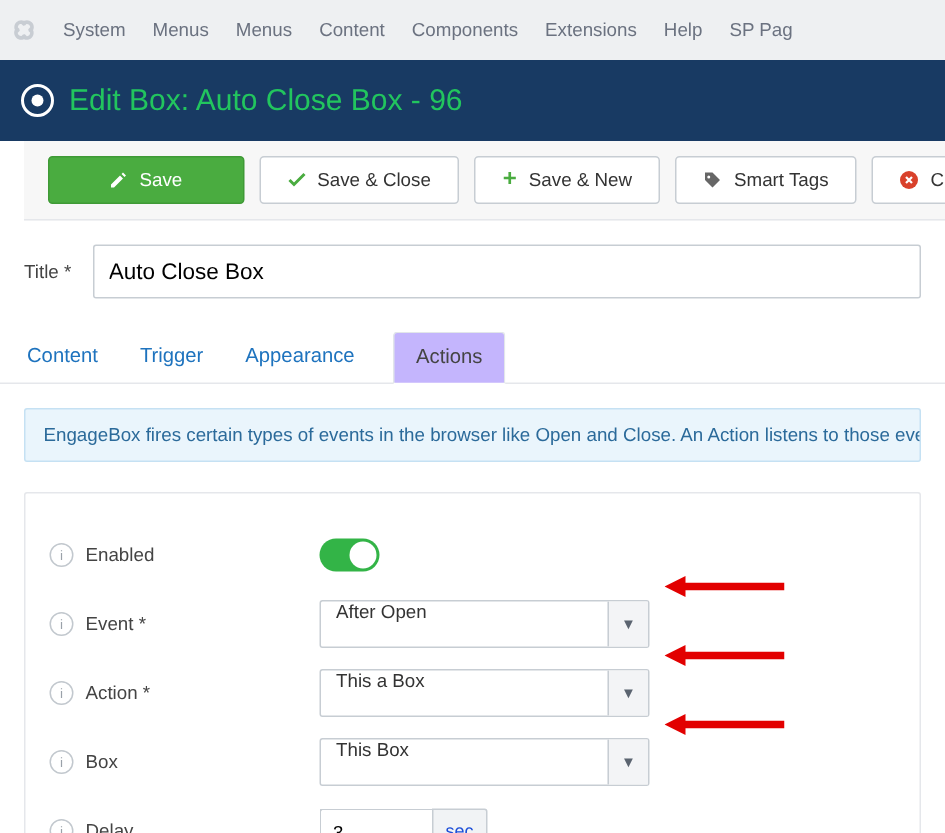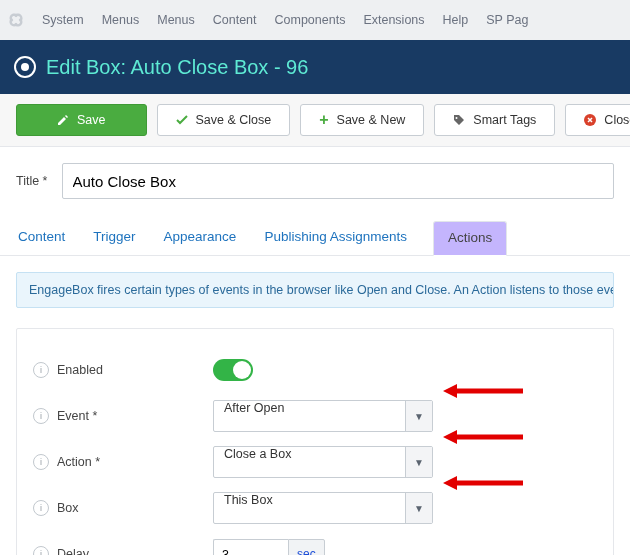--- a/index.html
+++ b/index.html
@@ -28,21 +28,21 @@
     display:flex;
     align-items:center;
   }
   .topbar span { cursor: pointer; }
   .header {
     background: #183a63;
     height: 54px;
     display: flex;
     align-items: center;
     padding: 0 14px;
-    color: #5eead4;
+    color: #22c55e;
     font-size: 20px;
     font-weight: 400;
     gap: 10px;
   }
   .header-icon {
     width: 18px; height: 18px;
     border: 2px solid #fff;
     border-radius: 50%;
     display:flex;align-items:center;justify-content:center;
   }
@@ -50,20 +50,21 @@
     content:"";
     width:8px;height:8px;border-radius:50%;background:#fff;
   }
   .toolbar {
     background:#f7f7f7;
     padding: 10px 16px;
     display:flex;
     gap:10px;
     border-bottom:1px solid #e5e7eb;
     white-space: nowrap;
+    margin-left: 16px;
   }
   .btn {
     display:inline-flex;
     align-items:center;
     justify-content:center;
     gap:8px;
     height:30px;
     font-size:12.5px;
     border-radius:3px;
     border:1px solid #c7cdd3;
@@ -270,21 +271,20 @@
 
 <div class="title-row">
   <label>Title *</label>
   <input class="title-input" value="Auto Close Box" style="">
 </div>
 
 <div class="tabs">
   <div class="tab">Content</div>
   <div class="tab">Trigger</div>
   <div class="tab">Appearance</div>
-  <div class="tab">Publishing Assignments</div>
   <div class="tab active">Actions</div>
 
 </div>
 
 <div class="infobox">EngageBox fires certain types of events in the browser like Open and Close. An Action listens to those events and</div>
 
 <div class="panel">
 
   <div class="frow">
     <div class="flabel">
@@ -304,21 +304,21 @@
       <span class="sel-caret">▼</span>
     </div>
   </div>
 
   <div class="frow">
     <div class="flabel">
       <span class="info-i">i</span>
       <span>Action *</span>
     </div>
     <div class="select">
-      <span class="sel-val">Close a Box</span>
+      <span class="sel-val">This a Box</span>
       <span class="sel-caret">▼</span>
     </div>
   </div>
 
   <div class="frow">
     <div class="flabel">
       <span class="info-i">i</span>
       <span>Box</span>
     </div>
     <div class="select">

